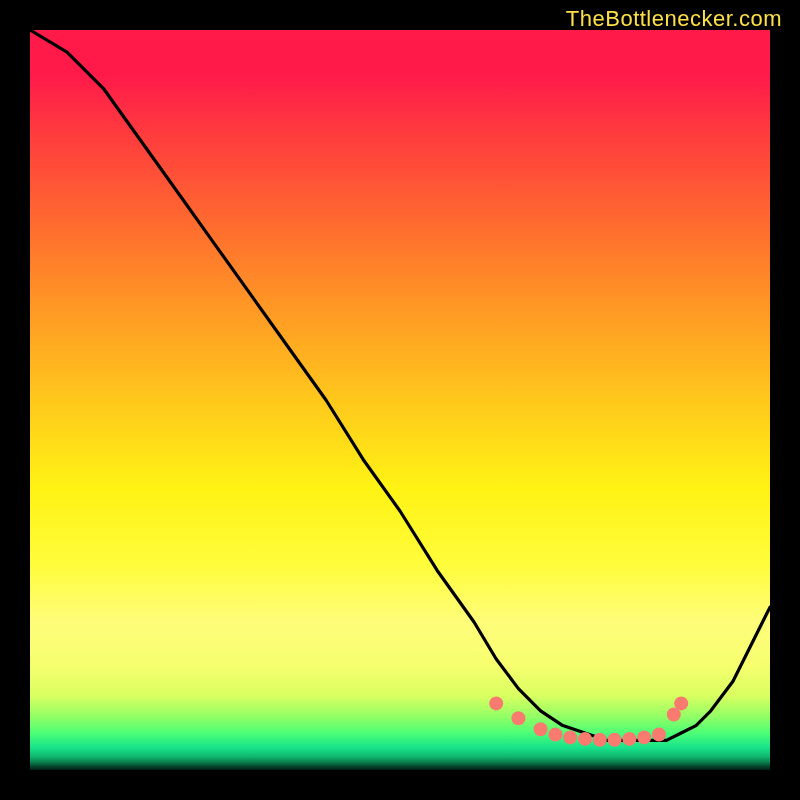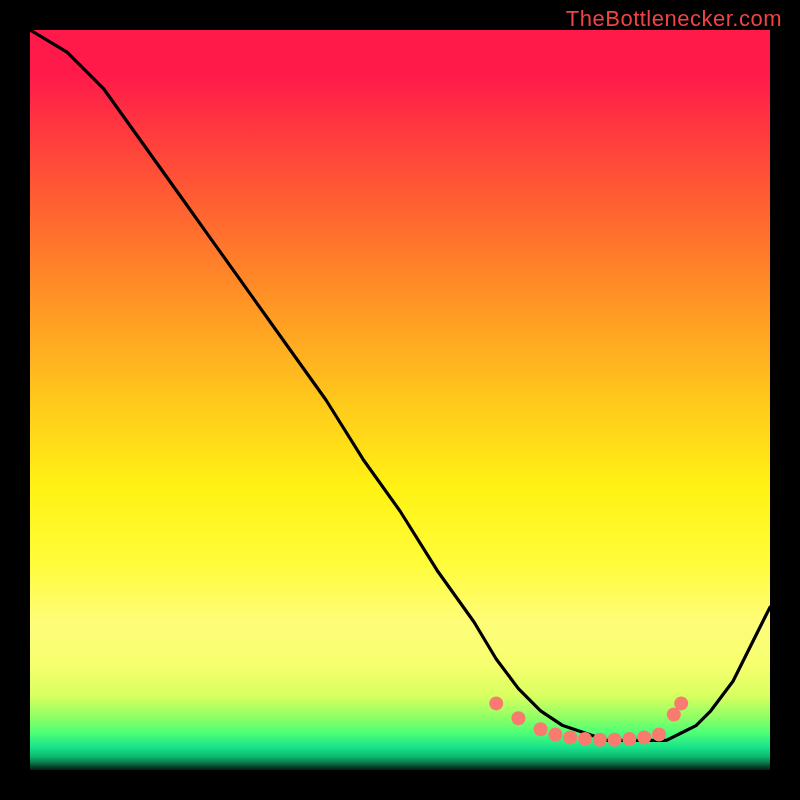--- a/index.html
+++ b/index.html
@@ -42,21 +42,21 @@
       #0fb76e 98.2%,
       #0b7a4a 99.0%,
       #063e2a 99.6%,
       #031e15 100%
     );
   }
   .attribution {
     position: absolute;
     top: 6px;
     right: 18px;
-    color: #ef4444;
+    color: #fde047;
     font-size: 22px;
     letter-spacing: 0.5px;
   }
   svg.curve {
     position: absolute;
     left: 0;
     top: 0;
     width: 740px;
     height: 740px;
     display: block;

